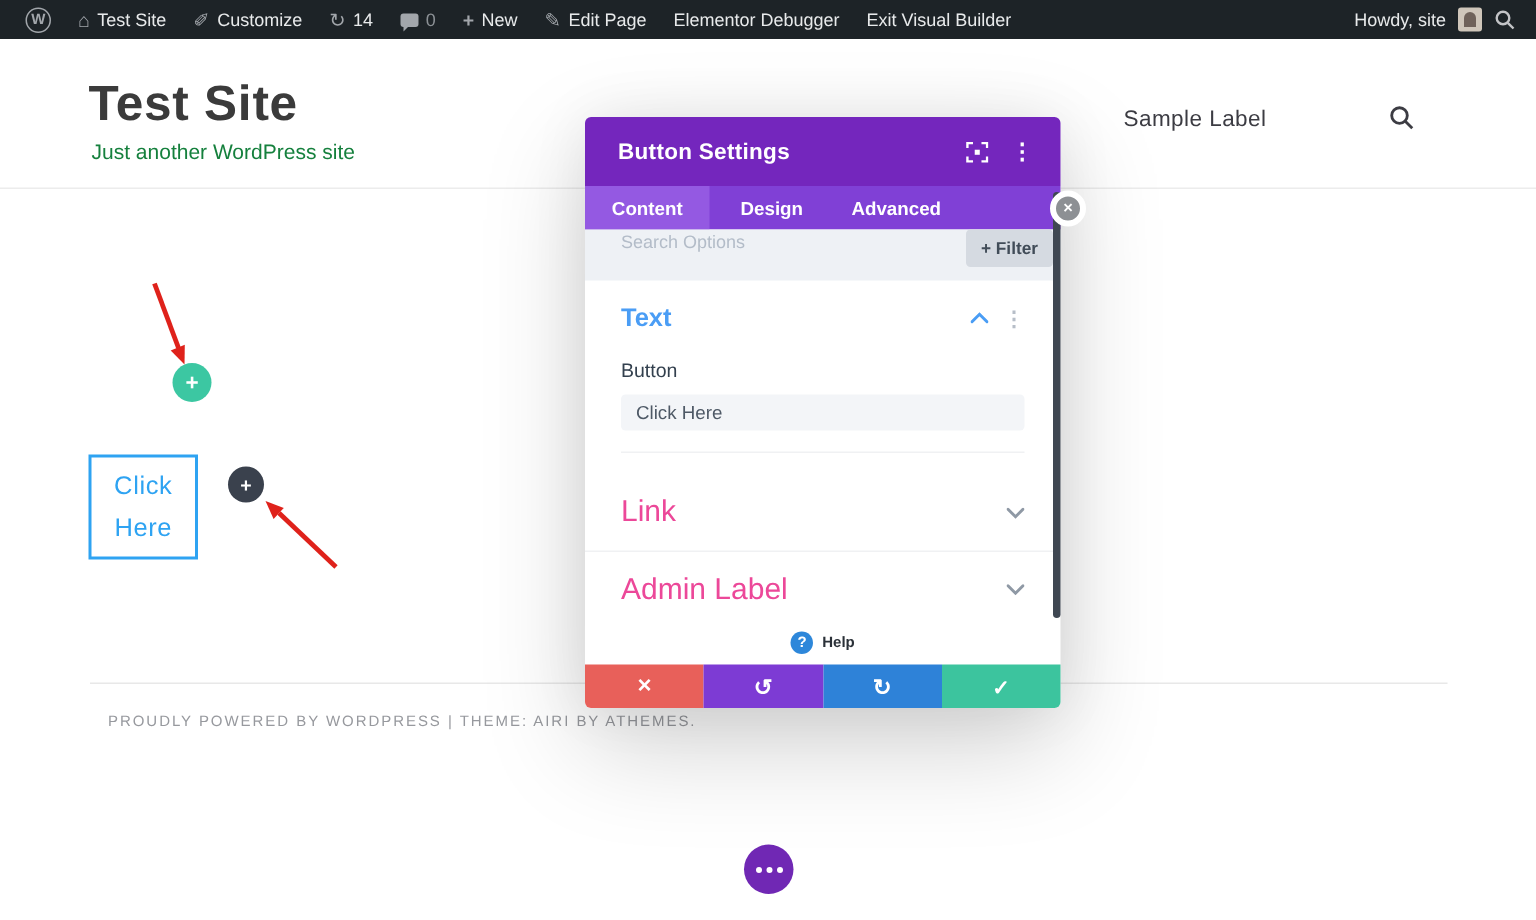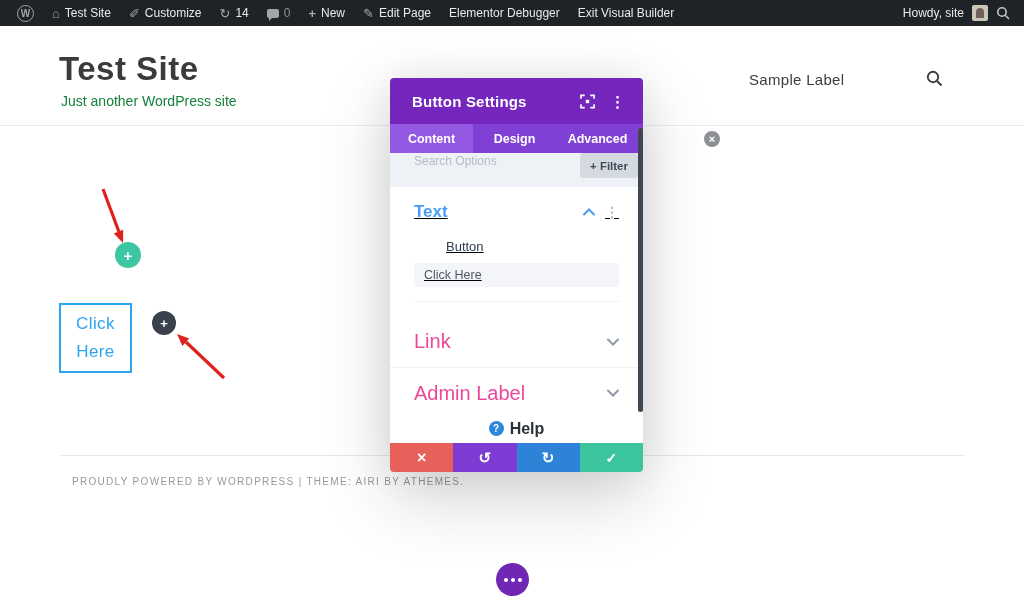--- a/index.html
+++ b/index.html
@@ -41,59 +41,59 @@
              color:#2ea3f2;font-size:17px;font-weight:500;letter-spacing:0.4px;line-height:1.62;
              display:flex;align-items:center;justify-content:center;text-align:center;
              box-sizing:border-box;cursor:pointer;background:#fff;}
   .arrows{position:absolute;left:0;top:0;pointer-events:none;}
 
   
   .footer-line{position:absolute;left:60px;top:455px;width:905px;height:1px;background:#e8e8e8;}
   .footer-text{position:absolute;left:72px;top:476px;font-size:10px;letter-spacing:1.3px;color:#97999e;}
 
   
-  .modal{position:absolute;left:390px;top:78px;width:253px;height:394px;background:#fff;border-radius:4px;
+  .modal{position:absolute;left:390px;top:78px;width:317px;height:394px;background:#fff;border-radius:4px;
          box-shadow:0 25px 70px rgba(0,0,0,0.18),0 0 40px rgba(0,0,0,0.07);
          display:flex;flex-direction:column;z-index:20;}
   .modal-header{height:46px;min-height:46px;background:#7426bd;border-radius:4px 4px 0 0;
                 display:flex;align-items:center;padding:0 18px 0 22px;box-sizing:border-box;}
   .modal-title{color:#fff;font-size:15px;font-weight:700;letter-spacing:0.2px;}
   .header-icons{margin-left:auto;display:flex;align-items:center;gap:15px;}
   .hicon{color:#fff;cursor:pointer;display:flex;align-items:center;}
   .dots-v{font-size:15px;font-weight:700;line-height:1;}
   .modal-tabs{height:29px;min-height:29px;background:#8040d6;display:flex;}
   .tab{width:83px;display:flex;align-items:center;justify-content:center;color:#fff;
        font-size:12.5px;font-weight:700;cursor:pointer;}
   .tab.active{background:#9459e2;}
   .search-row{height:34px;min-height:34px;background:#eef1f5;display:flex;align-items:flex-start;
               padding:0 5px 0 22px;box-sizing:border-box;}
   .search-input{flex:1;background:transparent;border:none;outline:none;font-size:12px;color:#6b7684;
                 font-family:"Liberation Sans",sans-serif;}
   .search-input::placeholder{color:#b3bcc8;}
   .filter-btn{background:#d5dae1;border-radius:3px;height:25px;padding:0 10px;font-size:11.5px;
               font-weight:700;color:#414c58;display:flex;align-items:center;cursor:pointer;white-space:nowrap;}
-  .section-text{padding:15px 24px 16px;height:98px;box-sizing:content-box;text-decoration:underline;}
+  .section-text{padding:15px 24px 16px;height:98px;box-sizing:content-box;}
   .sec-head{display:flex;align-items:center;}
   .sec-title-open{font-size:17px;font-weight:600;color:#4a9df5;cursor:pointer;}
   .sec-icons{margin-left:auto;display:flex;align-items:center;gap:10px;}
   .dots-gray{color:#b7bec8;font-size:14px;font-weight:700;cursor:pointer;}
-  .field-label{margin-top:17px;font-size:13px;color:#33404e;margin-left:32px;}
+  .field-label{margin-top:17px;font-size:13px;color:#33404e;}
   .field-input{margin-top:9px;background:#f3f5f8;border-radius:3px;height:24px;display:flex;
                align-items:center;padding-left:10px;font-size:12.5px;color:#4e5966;cursor:text;}
   .section-collapsed{height:51px;min-height:51px;display:flex;align-items:center;
                      padding:0 24px;border-top:1px solid #f0f1f3;box-sizing:border-box;cursor:pointer;}
   .section-collapsed:first-of-type{border-top:none;}
   .collapsed-title{font-size:20px;color:#ec4899;}
   .chev-right{margin-left:auto;display:flex;align-items:center;}
   .sec-divider{border-top:1px solid #f0f1f3;margin-top:14px;}
   .help-row{display:flex;align-items:center;justify-content:center;gap:6px;height:24px;
             margin-top:auto;margin-bottom:4px;cursor:pointer;}
   .help-circle{width:15px;height:15px;border-radius:50%;background:#2d87da;color:#fff;font-size:10px;
                font-weight:700;display:flex;align-items:center;justify-content:center;}
-  .help-label{font-size:16px;font-weight:700;color:#2b3138;}
+  .help-label{font-size:10px;font-weight:700;color:#2b3138;}
   .modal-actions{height:29px;min-height:29px;display:flex;}
   .action{flex:1;display:flex;align-items:center;justify-content:center;color:#fff;cursor:pointer;}
   .action.discard{background:#e8605a;border-radius:0 0 0 4px;font-size:16px;font-weight:900;}
   .action.undo{background:#7d3bd4;font-size:15px;font-weight:700;}
   .action.redo{background:#2e82d8;font-size:15px;font-weight:700;}
   .action.save{background:#3cc49e;border-radius:0 0 4px 0;font-size:14px;font-weight:900;}
   .modal-scrollbar{position:absolute;right:0;top:50px;width:5px;height:284px;background:#3f4752;border-radius:3px;cursor:grab;}
   .close-circle{position:absolute;left:700px;top:127px;width:16px;height:16px;border-radius:50%;
                 background:#8d9094;border:4px solid #fff;color:#fff;display:flex;align-items:center;
                 justify-content:center;font-size:11px;font-weight:700;cursor:pointer;z-index:30;line-height:1;}

